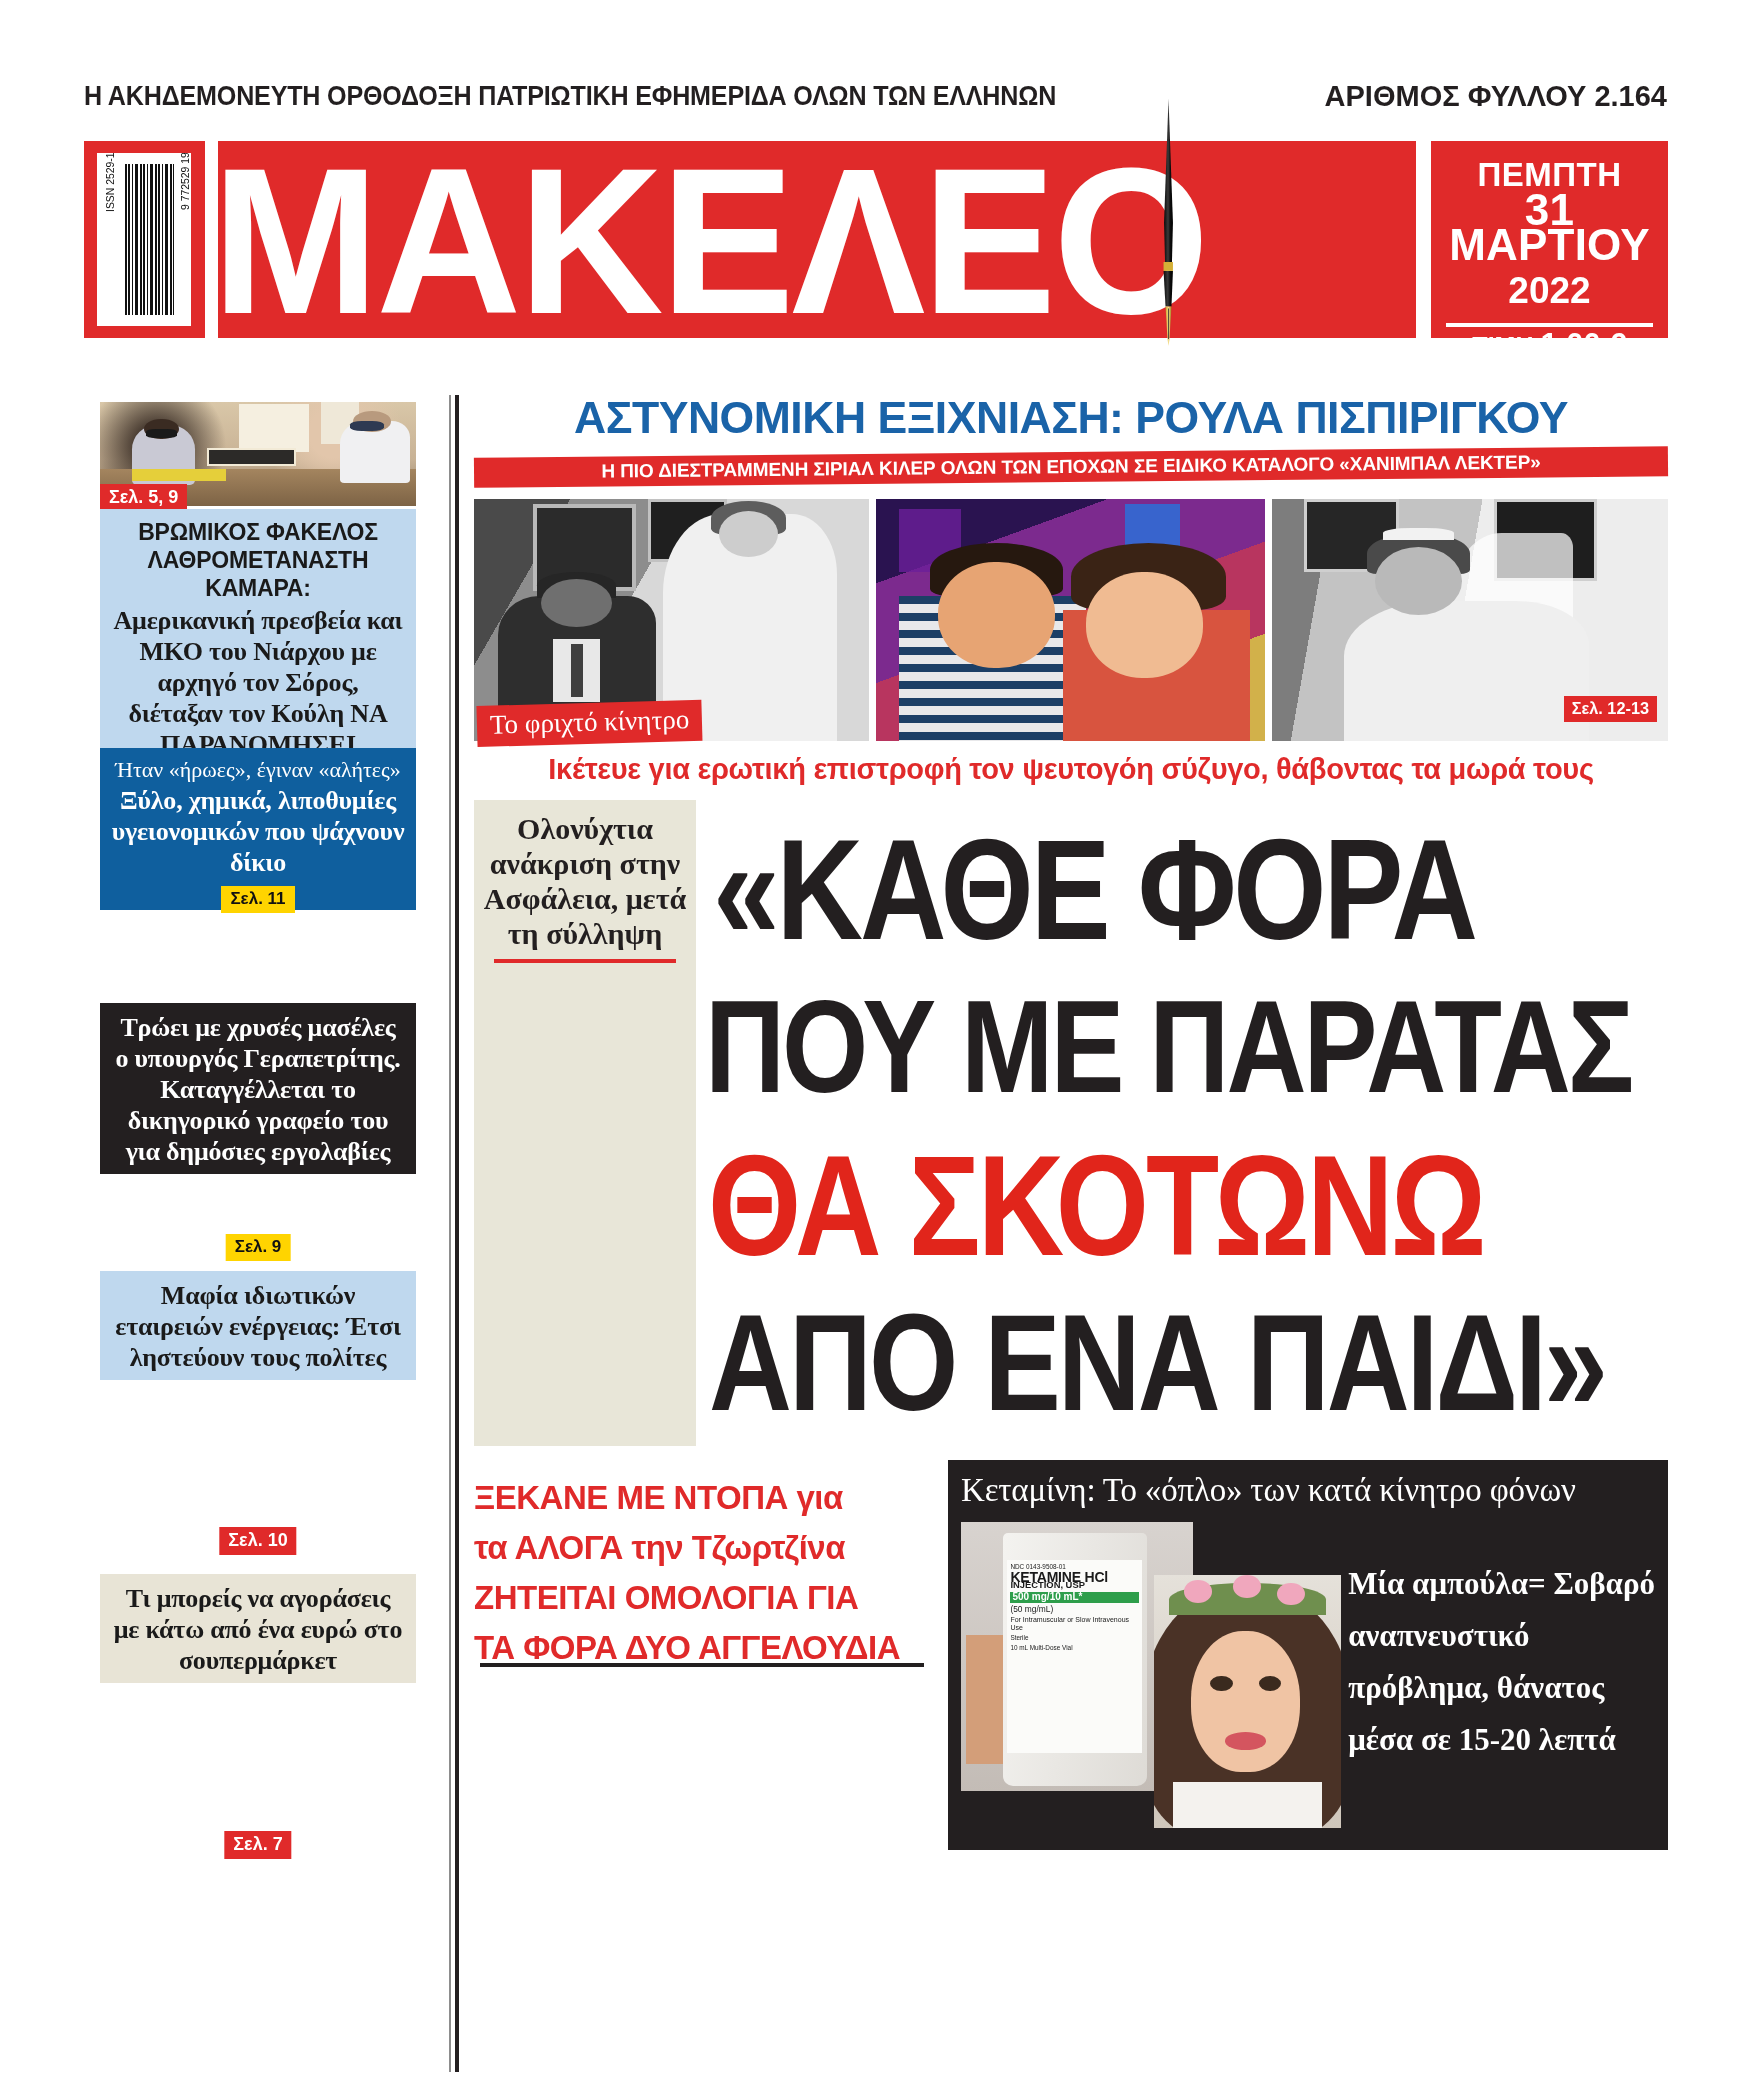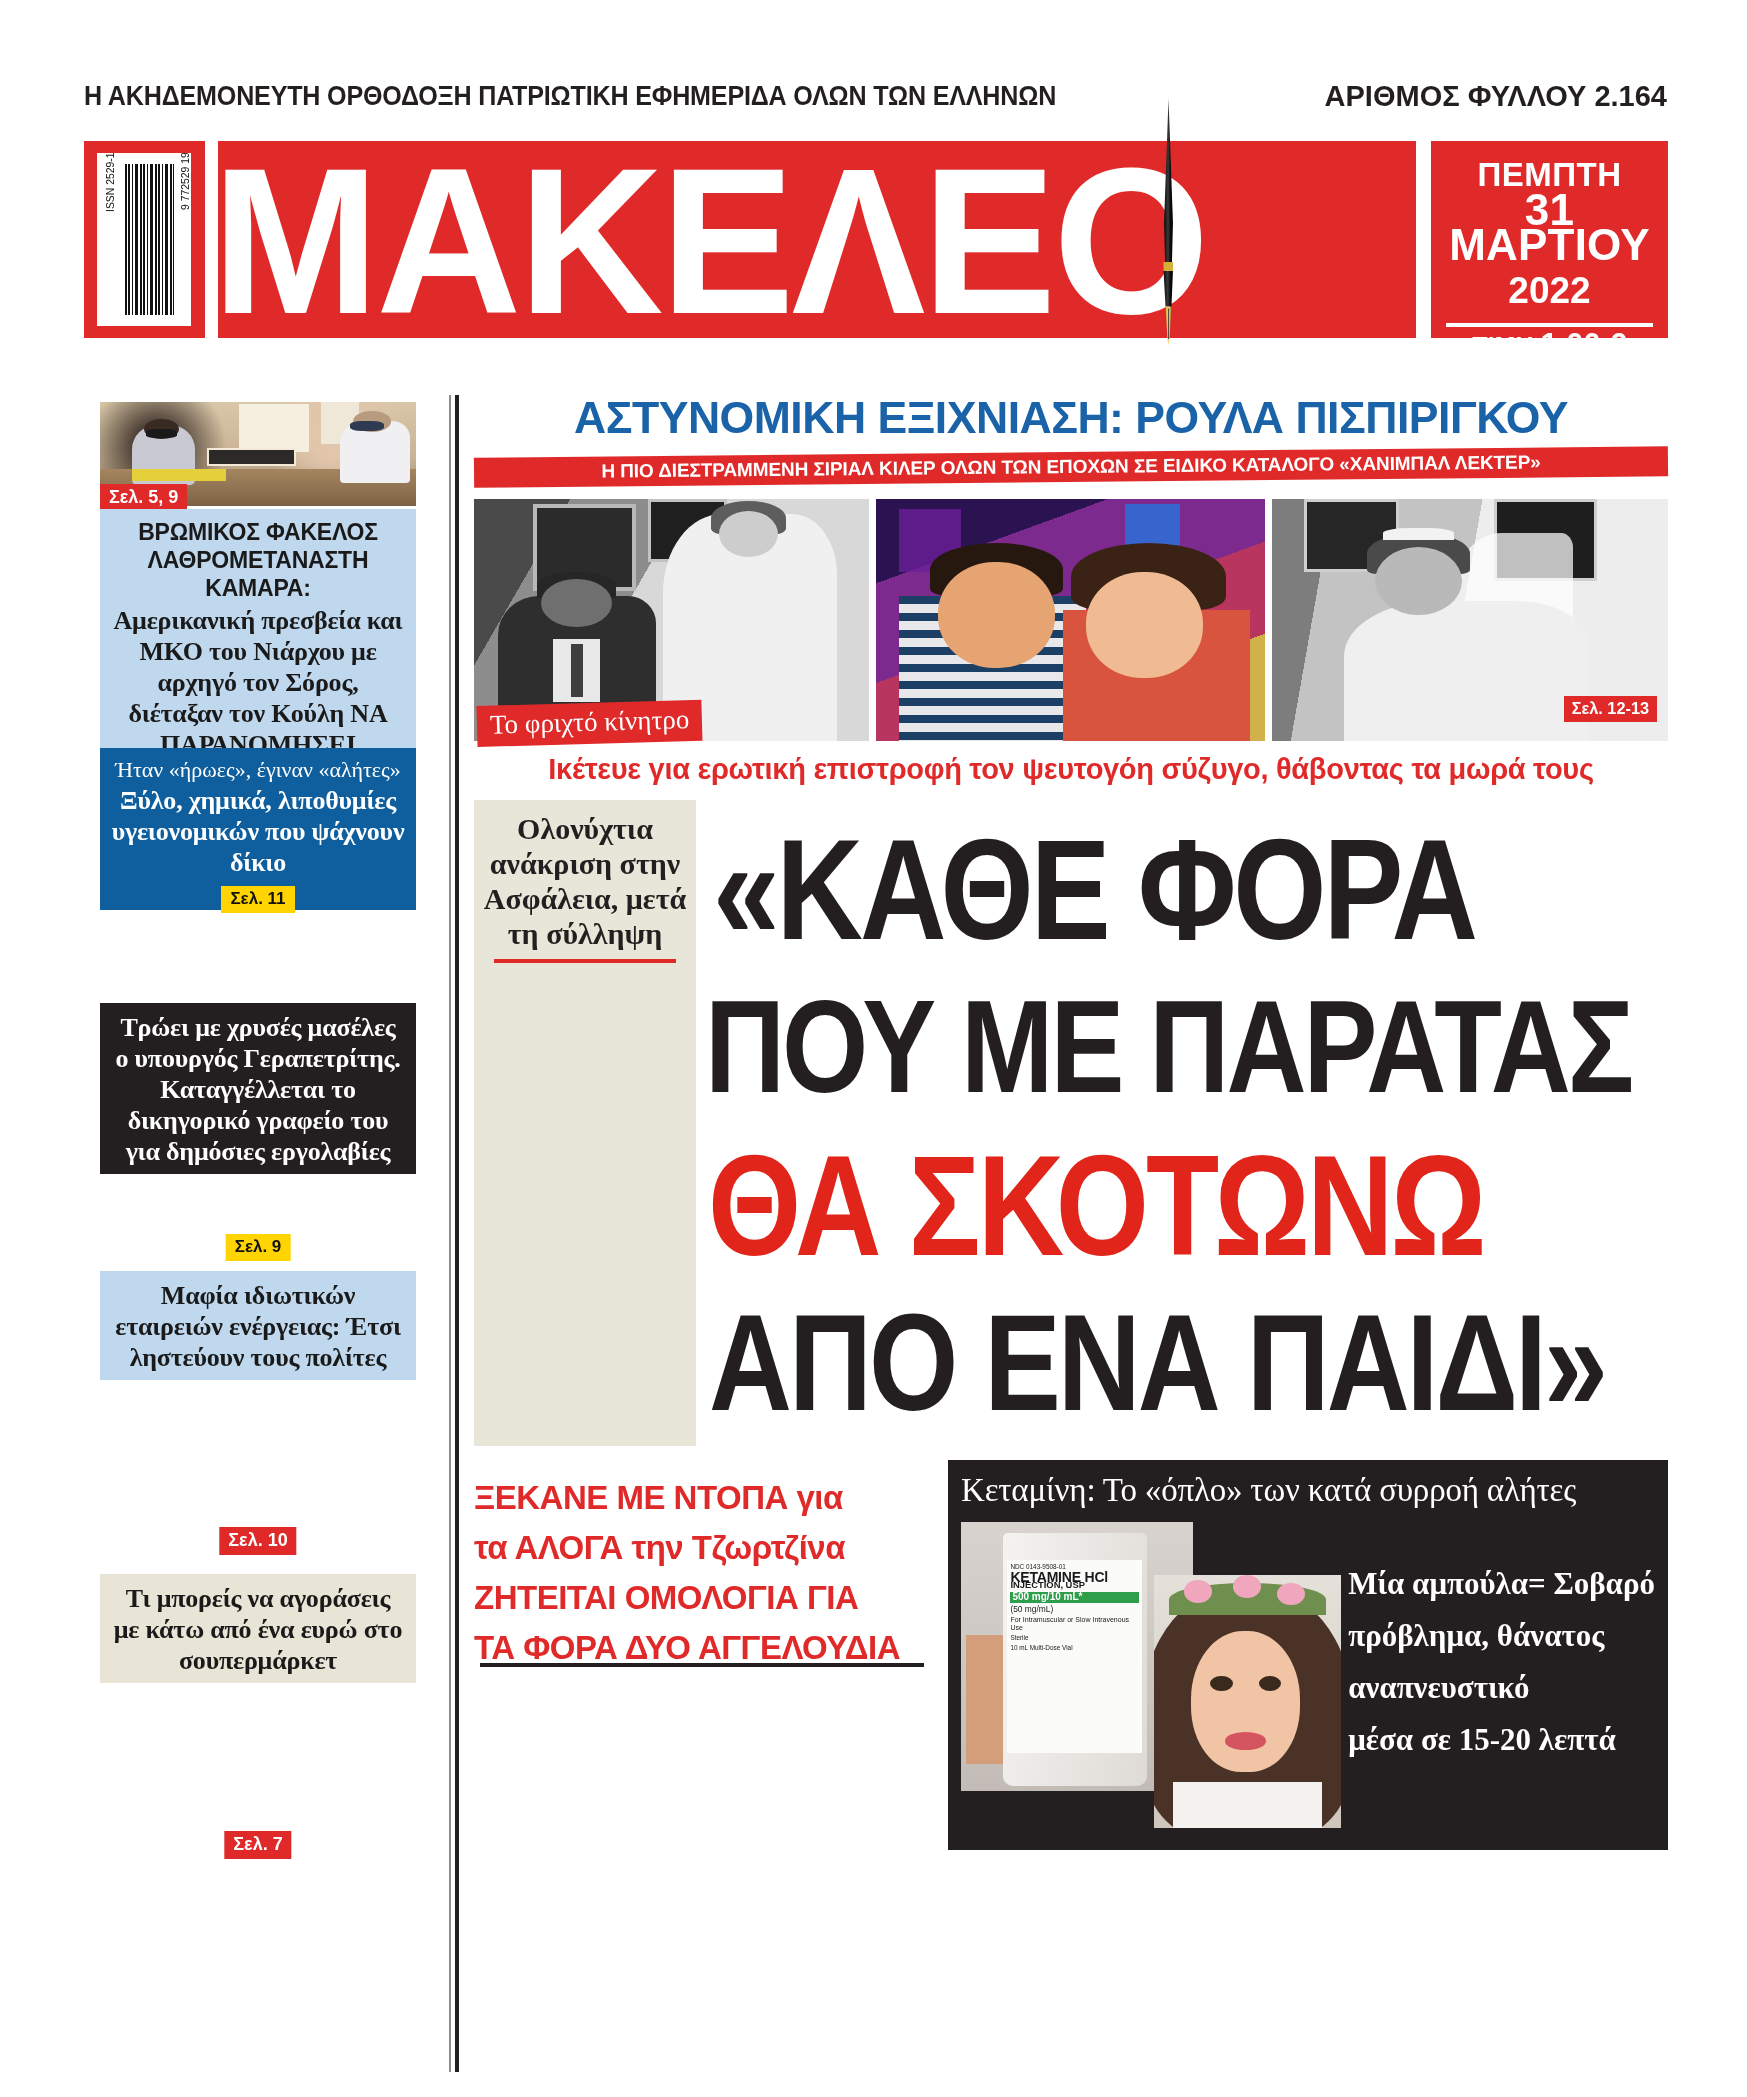--- a/index.html
+++ b/index.html
@@ -531,21 +531,21 @@
 
   <div class="bottom-red">
     <div class="br">ΞΕΚΑΝΕ ΜΕ ΝΤΟΠΑ για</div>
     <div class="br">τα ΑΛΟΓΑ την Τζωρτζίνα</div>
     <div class="br">ΖΗΤΕΙΤΑΙ ΟΜΟΛΟΓΙΑ ΓΙΑ</div>
     <div class="br">ΤΑ ΦΟΡΑ ΔΥΟ ΑΓΓΕΛΟΥΔΙΑ</div>
   </div>
   <div class="bottom-rule"></div>
 
   <div class="keta">
-    <div class="keta-title">Κεταμίνη: Το «όπλο» των κατά συρροή αλήτες</div>
+    <div class="keta-title">Κεταμίνη: Το «όπλο» των κατά κίνητρο φόνων</div>
     <div class="keta-body">
       <div class="keta-imgs">
         <div class="keta-vial">
           <div class="kv-thumb"></div>
           <div class="kv-bottle"></div>
           <div class="kv-label">
             <div class="kv-l1">NDC 0143-9508-01</div>
             <div class="kv-l2">KETAMINE HCl</div>
             <div class="kv-l3">INJECTION, USP</div>
             <div class="kv-green">500 mg/10 mL*</div>
@@ -563,21 +563,21 @@
           <div class="kg-mouth"></div>
           <div class="kg-crown"></div>
           <div class="kg-f1"></div>
             <div class="kg-f2"></div>
             <div class="kg-f3"></div>
           <div class="kg-body"></div>
         </div>
       </div>
       <div class="keta-text">
         <div class="kt">Μία αμπούλα= Σοβαρό</div>
+        <div class="kt">αναπνευστικό</div>
         <div class="kt">πρόβλημα, θάνατος</div>
-        <div class="kt">αναπνευστικό</div>
         <div class="kt">μέσα σε 15-20 λεπτά</div>
       </div>
     </div>
   </div>
 
 </div>
 
 
 </body></html>

